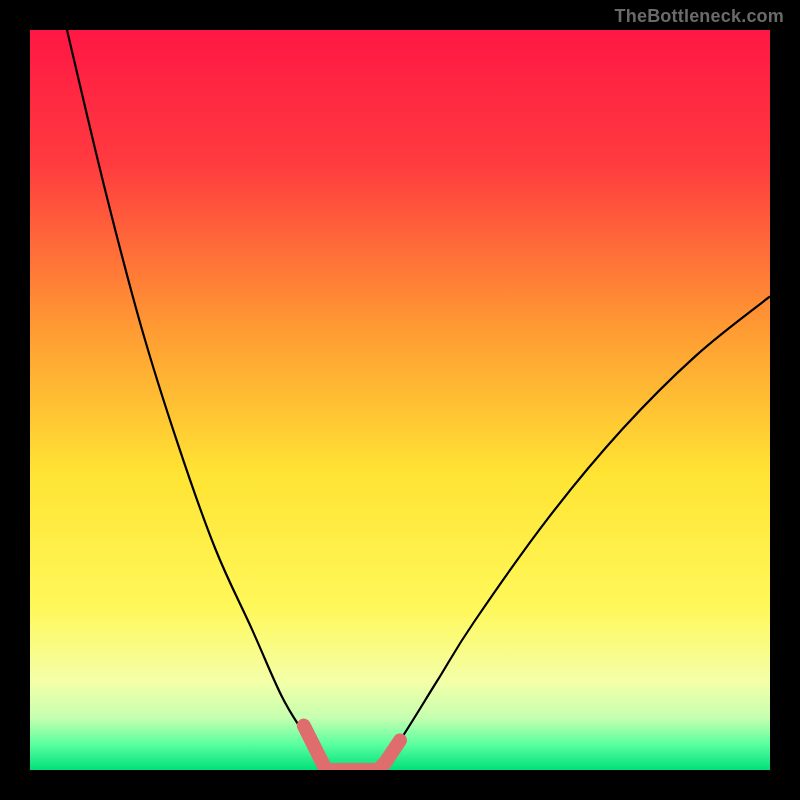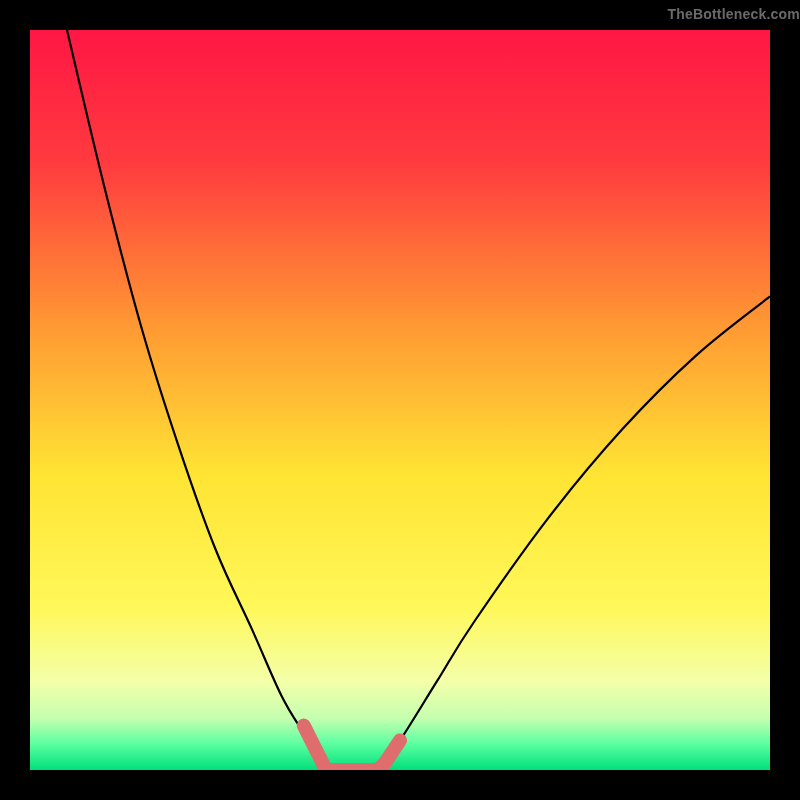--- a/index.html
+++ b/index.html
@@ -20,23 +20,23 @@
     position: absolute;
     left: 30px;
     top: 30px;
     width: 740px;
     height: 740px;
     overflow: hidden;
   }
   .watermark {
     position: absolute;
     top: 6px;
-    right: 0;
+    right: 16px;
     color: #6a6a6a;
-    font-size: 14px;
+    font-size: 18px;
     font-weight: 600;
     letter-spacing: 0.2px;
     user-select: none;
     z-index: 5;
   }
   svg { display: block; }
   .curve {
     fill: none;
     stroke: #000;
     stroke-width: 2.2;

